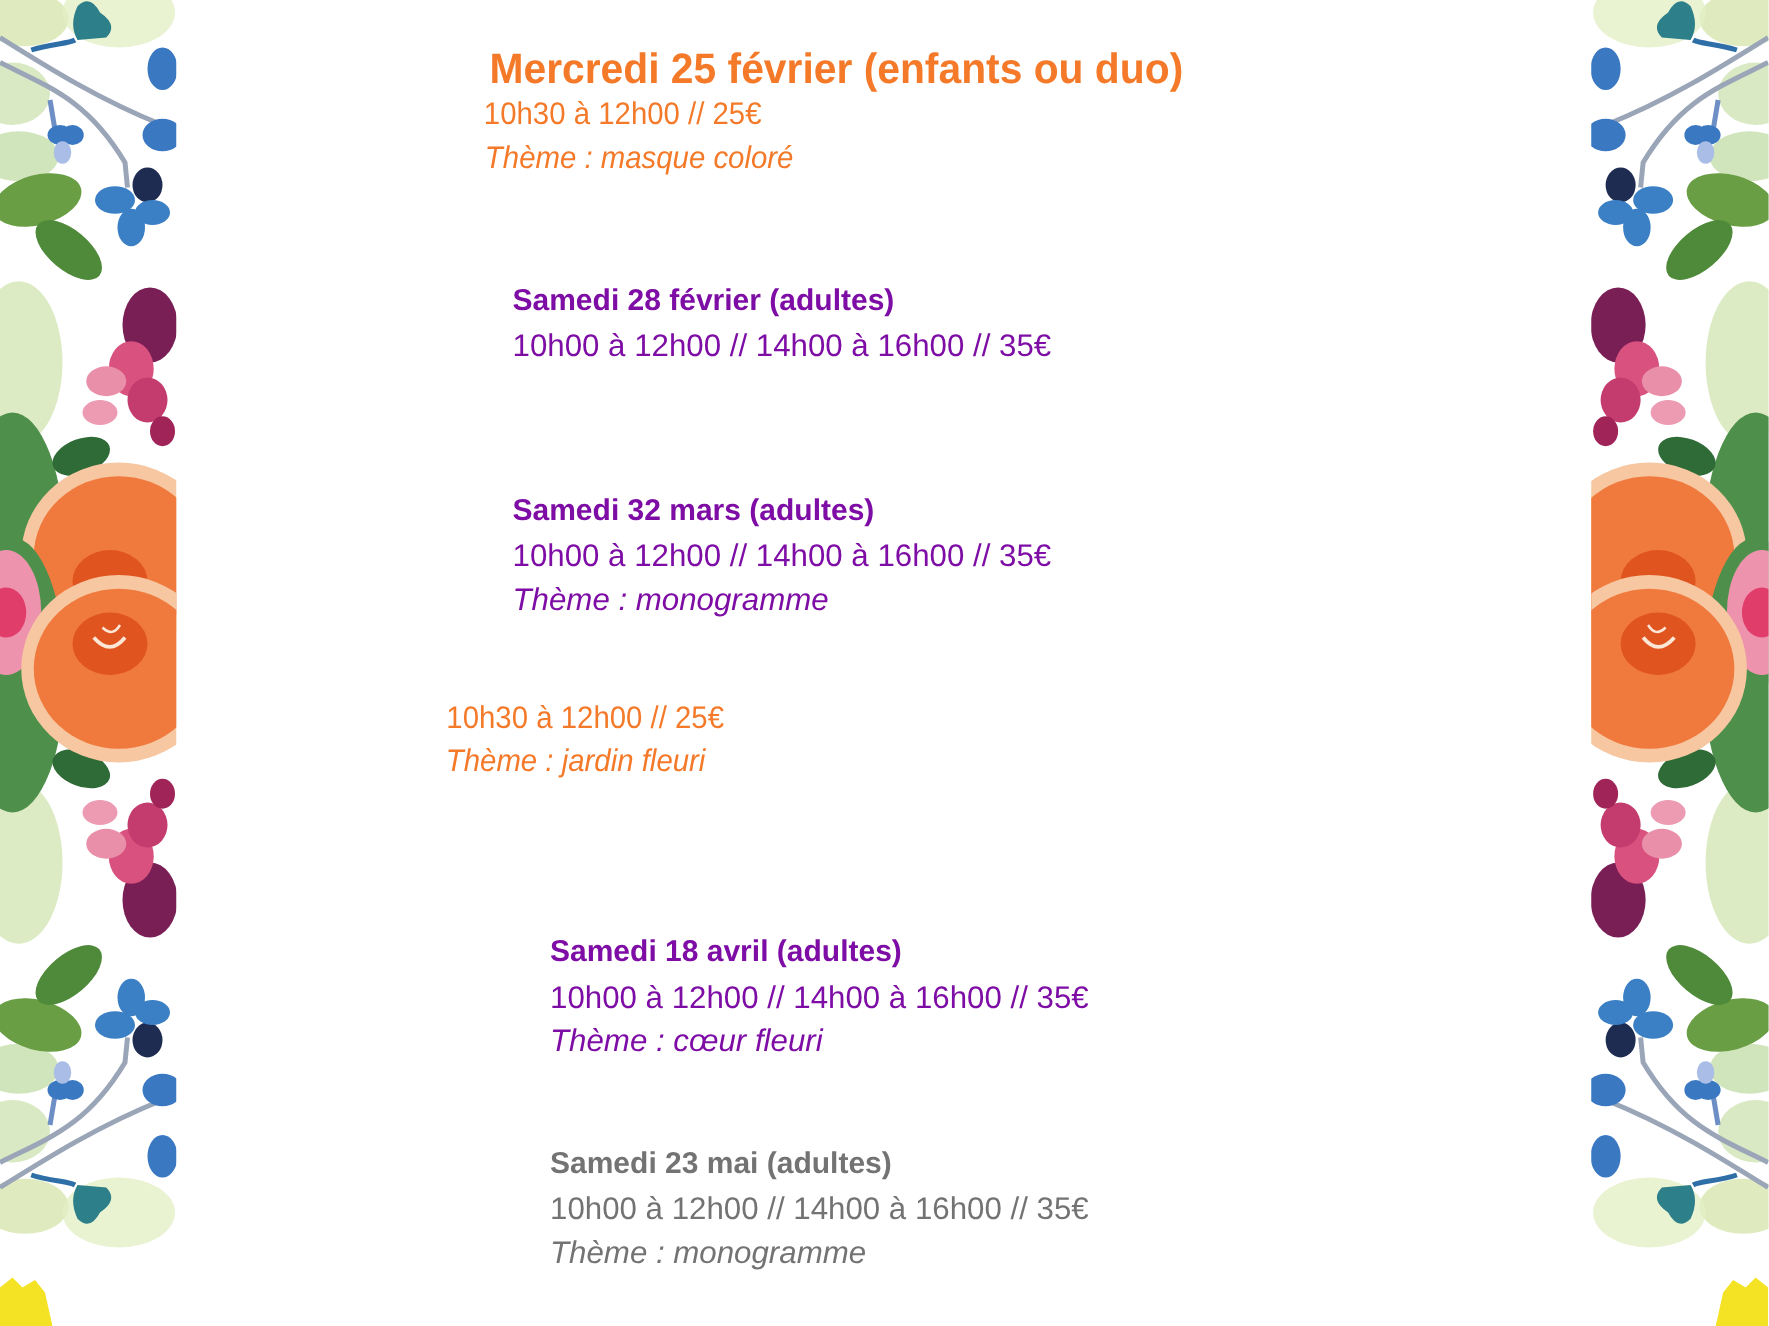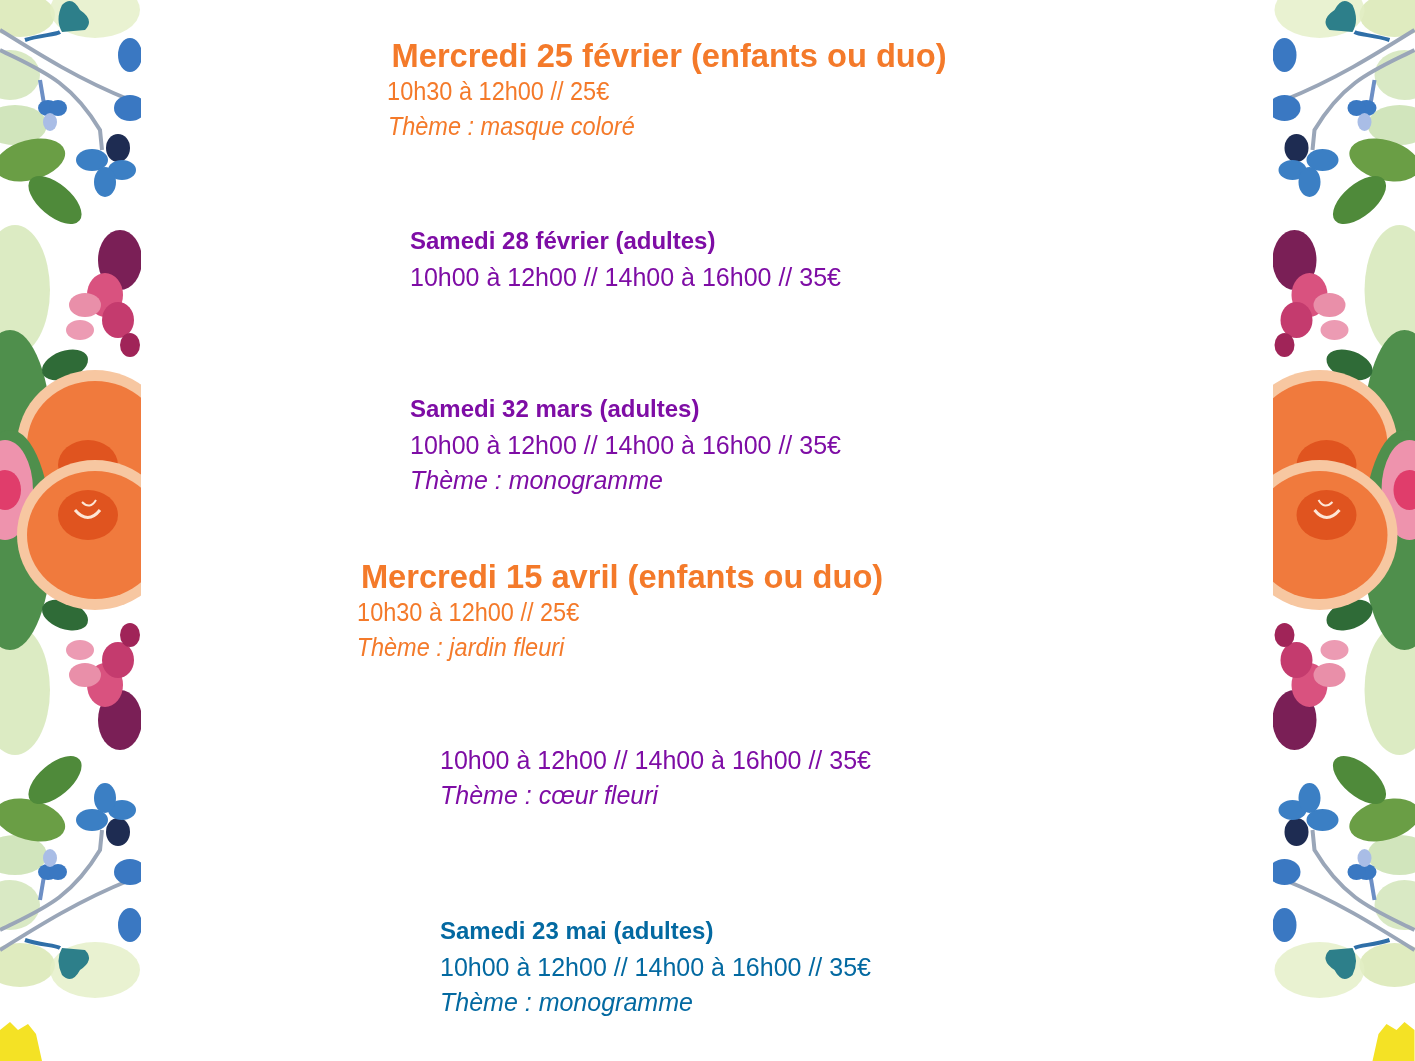--- a/index.html
+++ b/index.html
@@ -112,27 +112,27 @@
   <span class="line time">10h00 à 12h00 // 14h00 à 16h00 // 35€</span>
 </div>
 
 <div class="block" style="left:410px; width:535px; top:390px; color:#7E0DA5;">
   <span class="line title">Samedi 32 mars (adultes)</span>
   <span class="line time">10h00 à 12h00 // 14h00 à 16h00 // 35€</span>
   <span class="line theme">Thème : monogramme</span>
 </div>
 
 <div class="block orange" style="left:350px; width:665px; top:557px; color:#F47A2A;">
-  <span class="line"><span class="title">Mercredi 15 avril (enfants ou duo)</span></span>
   <span class="line"><span class="time">10h30 à 12h00 // 25€</span></span>
   <span class="line"><span class="theme">Thème : jardin fleuri</span></span>
 </div>
 
 <div class="block" style="left:440px; width:535px; top:743px; color:#7E0DA5;">
+  <span class="line title">Samedi 18 avril (adultes)</span>
   <span class="line time">10h00 à 12h00 // 14h00 à 16h00 // 35€</span>
   <span class="line theme">Thème : cœur fleuri</span>
 </div>
 
-<div class="block" style="left:440px; width:535px; top:912px; color:#0369a1;">
+<div class="block" style="left:440px; width:535px; top:912px; color:#737373;">
   <span class="line title">Samedi 23 mai (adultes)</span>
   <span class="line time">10h00 à 12h00 // 14h00 à 16h00 // 35€</span>
   <span class="line theme">Thème : monogramme</span>
 </div>
 
 </body></html>

